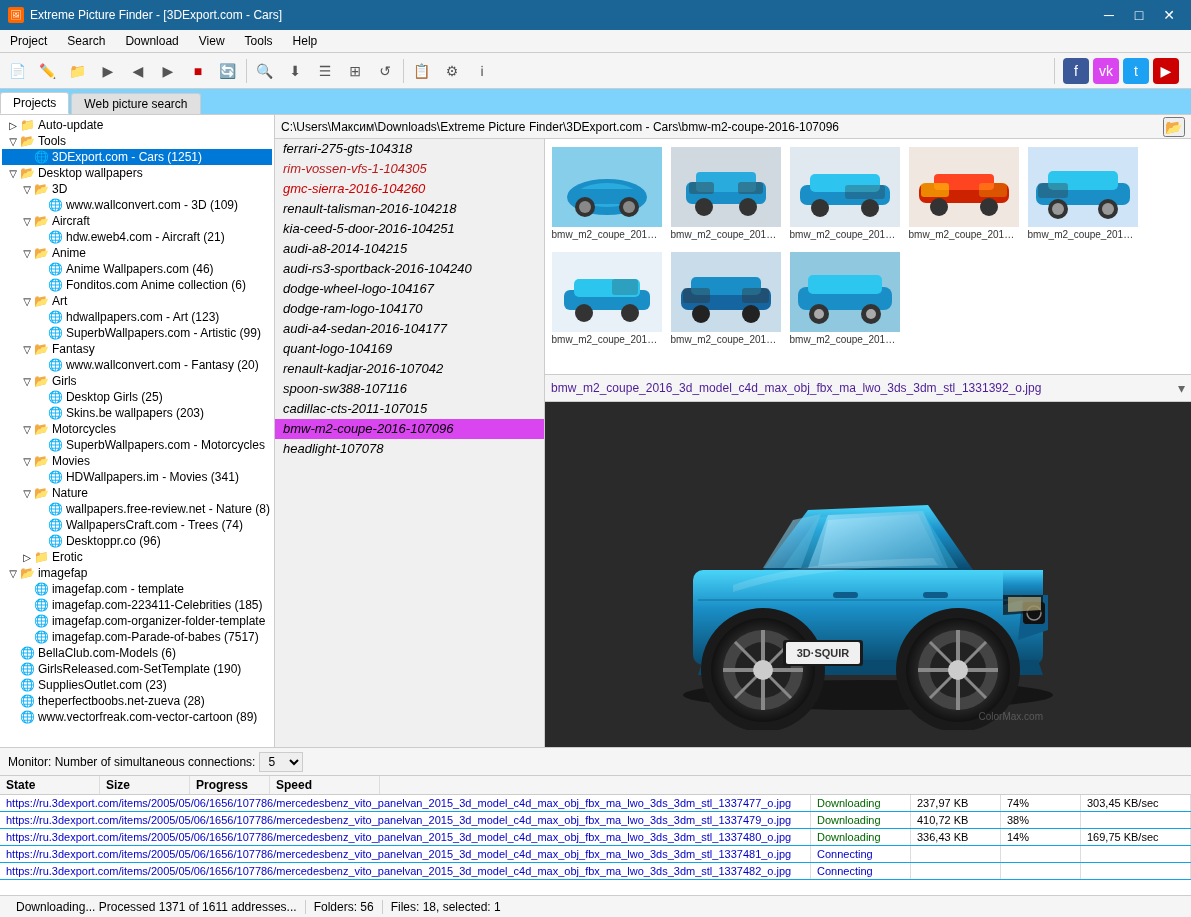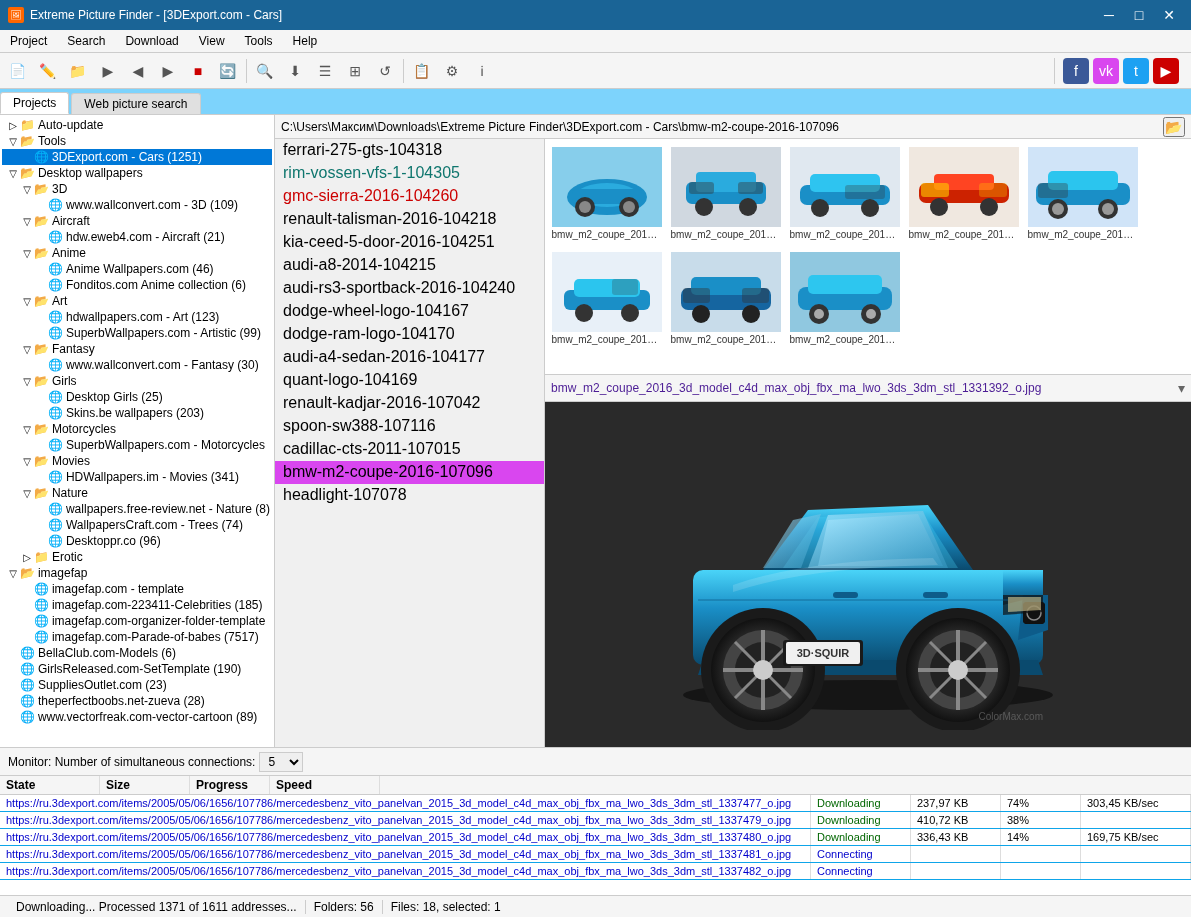--- a/index.html
+++ b/index.html
@@ -46,21 +46,21 @@
     .path-bar { height: 24px; background: #f5f5f5; border-bottom: 1px solid #ccc; display: flex; align-items: center; padding: 0 6px; flex-shrink: 0; }
     .path-text { font-size: 12px; flex: 1; overflow: hidden; text-overflow: ellipsis; white-space: nowrap; }
     .path-folder-btn { width: 22px; height: 20px; cursor: pointer; display: flex; align-items: center; justify-content: center; font-size: 14px; }
 
     
     .content-area { flex: 1; display: flex; overflow: hidden; }
 
     
     .file-list { width: 270px; border-right: 1px solid #ccc; display: flex; flex-direction: column; flex-shrink: 0; }
     .file-list-scroll { flex: 1; overflow-y: auto; }
-    .file-list-item { padding: 2px 8px; cursor: pointer; font-size: 16px; white-space: nowrap; overflow: hidden; text-overflow: ellipsis; border-bottom: 1px solid transparent; }
+    .file-list-item { padding: 2px 8px; cursor: pointer; font-size: 13px; white-space: nowrap; overflow: hidden; text-overflow: ellipsis; border-bottom: 1px solid transparent; font-style: italic; }
     .file-list-item.highlighted { background: #d946ef; }
 
     
     .thumbnails-area { flex: 1; display: flex; flex-direction: column; overflow: hidden; }
     .thumbnails-grid { flex: 1; overflow-y: auto; padding: 4px; display: flex; flex-wrap: wrap; align-content: flex-start; gap: 4px; background: white; }
     .thumb-item { display: flex; flex-direction: column; align-items: center; width: 115px; cursor: pointer; padding: 3px; border: 1px solid transparent; }
     .thumb-img { width: 110px; height: 80px; background: #ddd; display: flex; align-items: center; justify-content: center; overflow: hidden; }
     .thumb-img svg { width: 100%; height: 100%; }
     .thumb-label { font-size: 10px; text-align: center; width: 110px; overflow: hidden; text-overflow: ellipsis; white-space: nowrap; color: #333; margin-top: 2px; }
 
@@ -257,21 +257,21 @@
       <div class="tree-item">
         <span class="indent" style="width:18px"></span>
         <span class="tree-toggle">▽</span>
         <span class="tree-icon">📂</span>
         <span>Fantasy</span>
       </div>
       <div class="tree-item">
         <span class="indent" style="width:32px"></span>
         <span class="tree-toggle">&nbsp;</span>
         <span class="tree-icon">🌐</span>
-        <span>www.wallconvert.com - Fantasy (30)</span>
+        <span>www.wallconvert.com - Fantasy (20)</span>
       </div>
       <div class="tree-item">
         <span class="indent" style="width:18px"></span>
         <span class="tree-toggle">▽</span>
         <span class="tree-icon">📂</span>
         <span>Girls</span>
       </div>
       <div class="tree-item">
         <span class="indent" style="width:32px"></span>
         <span class="tree-toggle">&nbsp;</span>
@@ -408,21 +408,21 @@
     <div class="path-bar">
       <span class="path-text">C:\Users\Максим\Downloads\Extreme Picture Finder\3DExport.com - Cars\bmw-m2-coupe-2016-107096</span>
       <button class="path-folder-btn">📂</button>
     </div>
 
     <div class="content-area">
 
       <div class="file-list">
         <div class="file-list-scroll">
           <div class="file-list-item">ferrari-275-gts-104318</div>
-          <div class="file-list-item" style="color:#0f766e;">rim-vossen-vfs-1-104305</div>
+          <div class="file-list-item" style="color:#b91c1c;">rim-vossen-vfs-1-104305</div>
           <div class="file-list-item" style="color:#cc0000;">gmc-sierra-2016-104260</div>
           <div class="file-list-item">renault-talisman-2016-104218</div>
           <div class="file-list-item">kia-ceed-5-door-2016-104251</div>
           <div class="file-list-item">audi-a8-2014-104215</div>
           <div class="file-list-item">audi-rs3-sportback-2016-104240</div>
           <div class="file-list-item">dodge-wheel-logo-104167</div>
           <div class="file-list-item">dodge-ram-logo-104170</div>
           <div class="file-list-item">audi-a4-sedan-2016-104177</div>
           <div class="file-list-item">quant-logo-104169</div>
           <div class="file-list-item">renault-kadjar-2016-107042</div>

